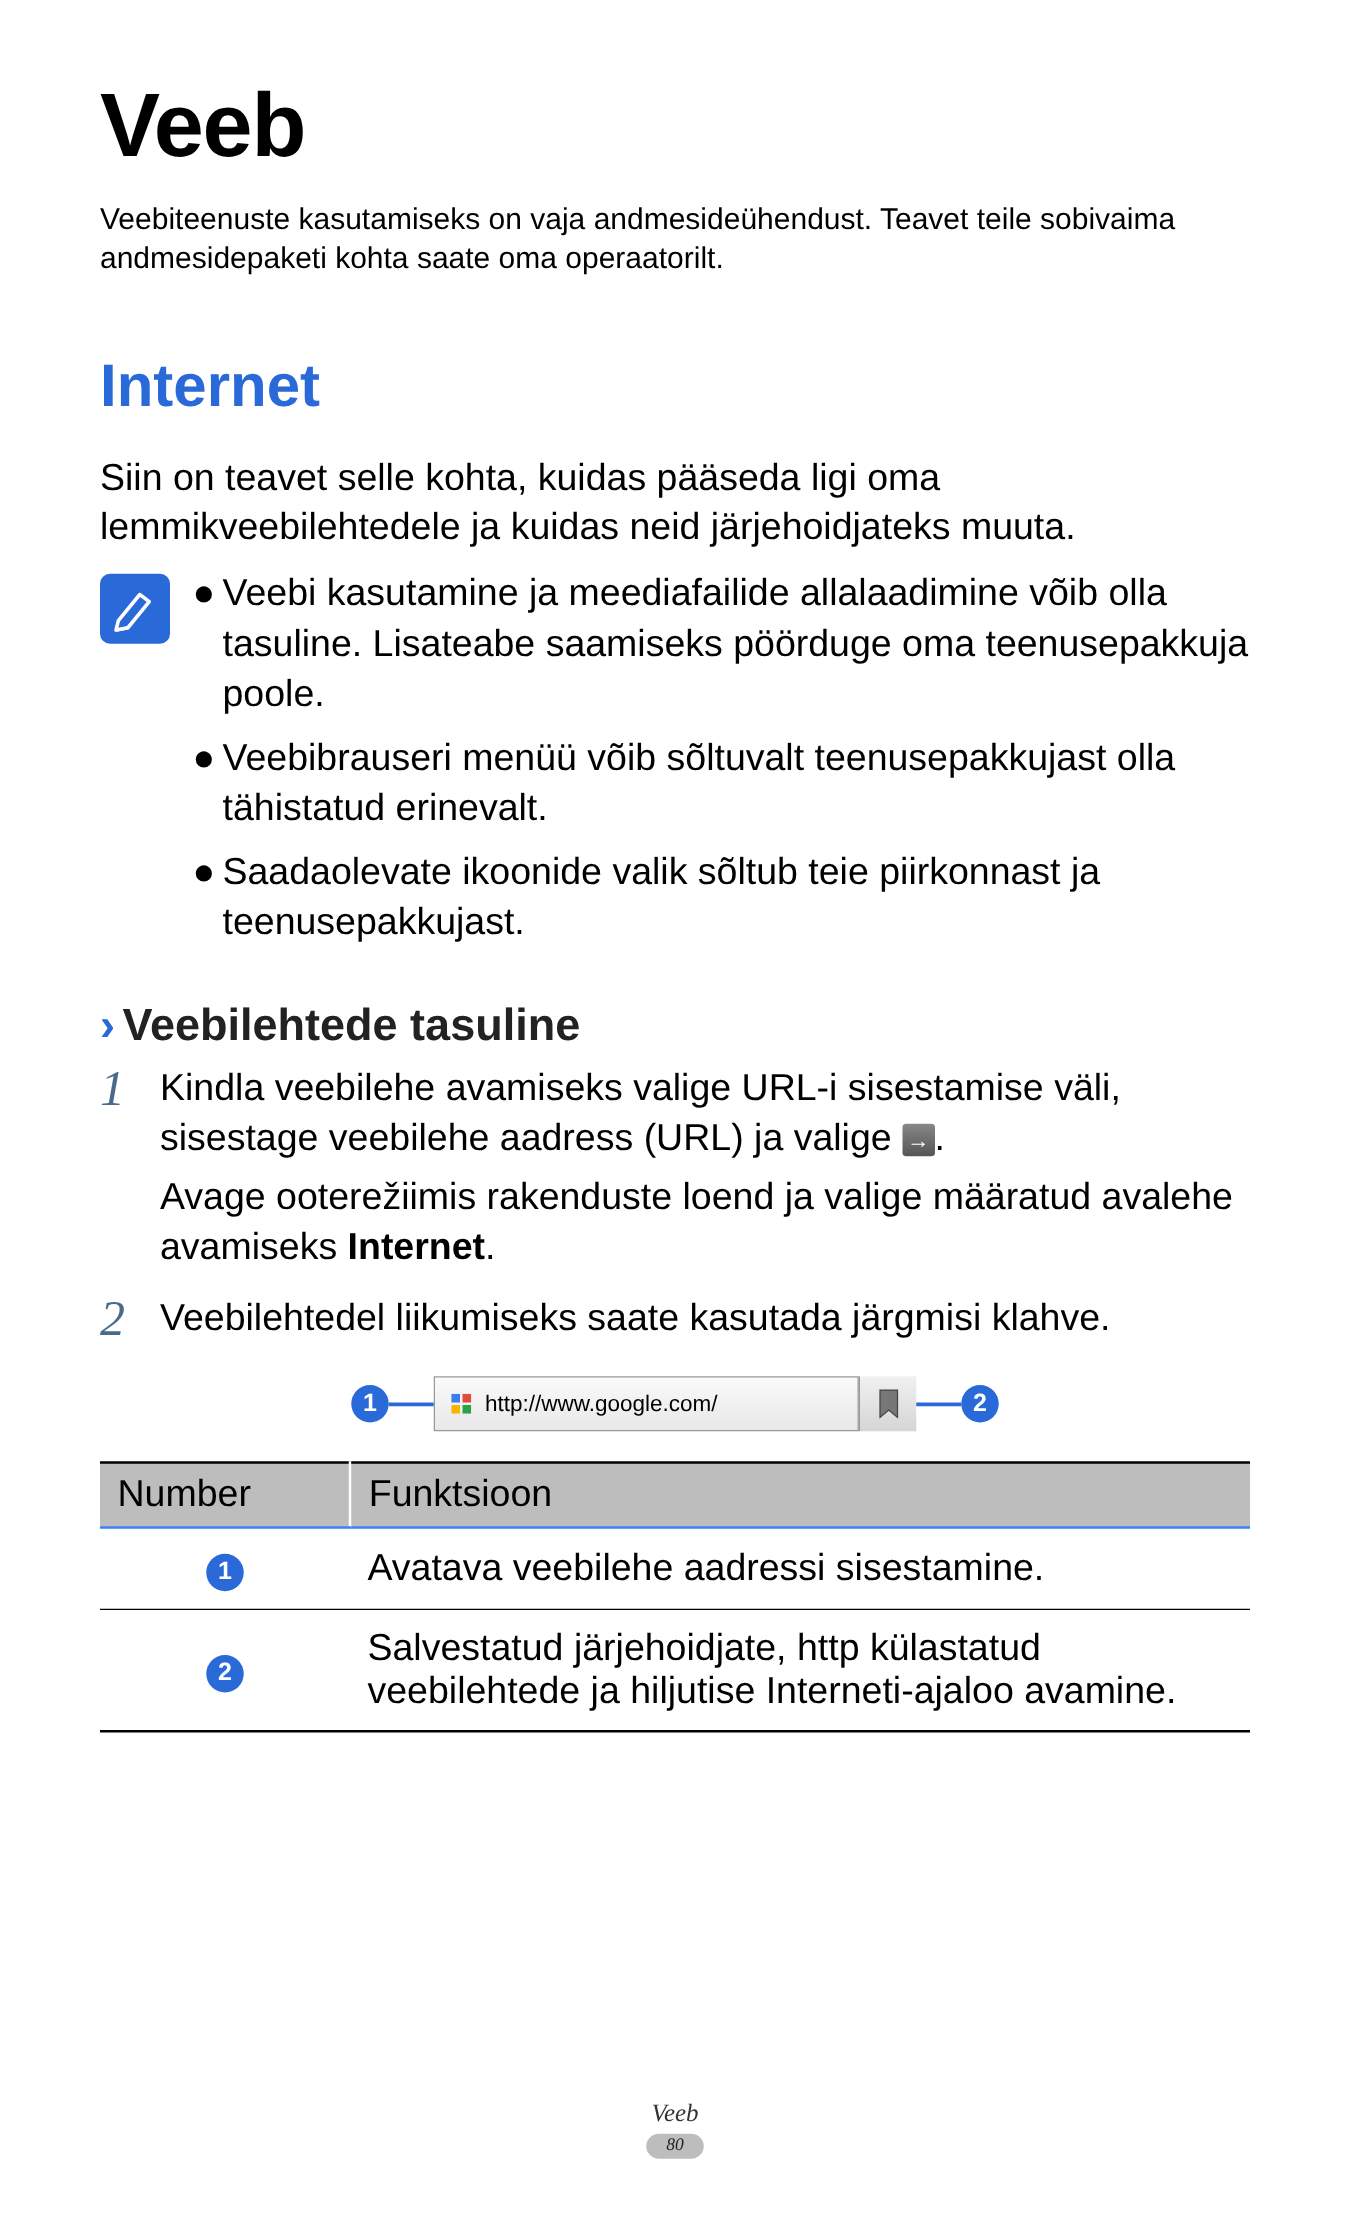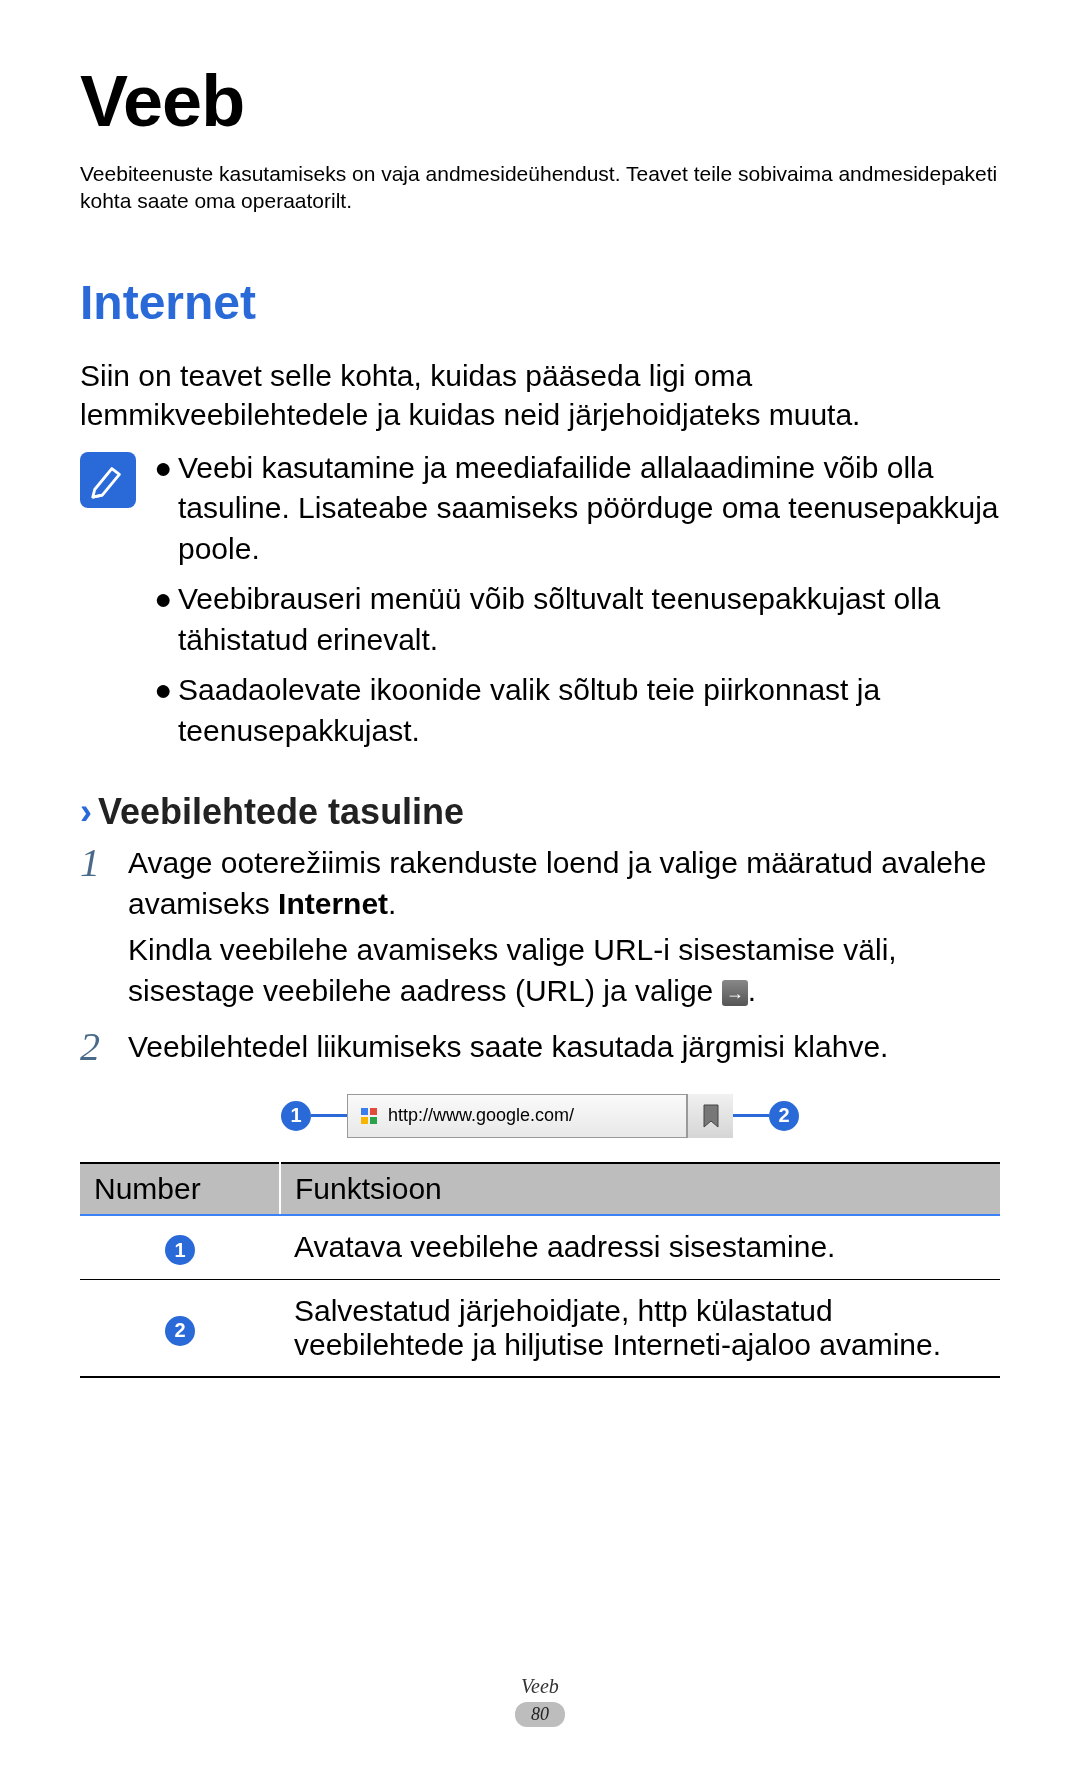--- a/index.html
+++ b/index.html
@@ -1,19 +1,19 @@
 <!DOCTYPE html>
 <html><head>
 <meta charset="utf-8">
 <style>
   * { box-sizing: border-box; margin: 0; padding: 0; }
   html, body { width: 1080px; height: 1771px; background: #fff; font-family: "Segoe UI", "Helvetica Neue", Arial, sans-serif; color: #000; }
   .page { padding: 60px 80px 40px 80px; position: relative; height: 100%; }
   h1.title { font-size: 72px; font-weight: 700; margin-bottom: 18px; letter-spacing: -1px; }
-  .intro { font-size: 21px; line-height: 1.3; margin-bottom: 60px; }
+  .intro { font-size: 24px; line-height: 1.3; margin-bottom: 60px; }
   h2.section { font-size: 48px; font-weight: 700; margin-bottom: 14px; color: #2a6ad8; }
   .section-intro { font-size: 30px; line-height: 1.3; margin-bottom: 14px; margin-top: 26px; }
   .note-block { display: flex; gap: 18px; margin-bottom: 30px; }
   .note-icon-box { width: 56px; height: 56px; background: #2a6ad8; border-radius: 8px; flex-shrink: 0; display: flex; align-items: center; justify-content: center; margin-top: 4px; }
   .note-icon-box svg { width: 38px; height: 38px; }
   .note-list { list-style: none; font-size: 30px; line-height: 1.35; }
   .note-list li { display: flex; margin-bottom: 10px; }
   .note-list li .bullet { width: 24px; flex-shrink: 0; }
   .note-list li .txt { flex: 1; }
   h3.subsection { display: flex; align-items: baseline; gap: 6px; font-size: 36px; font-weight: 700; margin-top: 30px; margin-bottom: 10px; color: #222; }
@@ -34,21 +34,21 @@
   .bm-btn svg { width: 20px; height: 24px; }
   table.ft { width: 100%; border-collapse: collapse; font-size: 30px; margin-top: 6px; }
   table.ft th { background: #bdbdbd; font-weight: 400; text-align: left; padding: 8px 14px; border-top: 2px solid #000; border-bottom: 2px solid #3b82f6; }
   table.ft th:first-child { border-right: 2px solid #fff; width: 200px; }
   table.ft td { padding: 14px 14px; border-bottom: 1px solid #000; vertical-align: middle; }
   table.ft tr:last-child td { border-bottom: 2px solid #000; }
   table.ft td:first-child { text-align: center; }
   .footer { position: absolute; bottom: 44px; left: 0; right: 0; text-align: center; }
   .footer-title { font-style: italic; font-size: 20px; color: #333; font-family: Georgia, serif; }
   .page-num-wrap { margin-top: 4px; }
-  .page-num { display: inline-block; background: #bdbdbd; padding: 2px 16px; border-radius: 12px; font-style: italic; font-family: Georgia, serif; font-size: 18px; color: #222; }
+  .page-num { display: inline-block; background: #bdbdbd; padding: 2px 16px; border-radius: 12px; font-style: italic; font-family: Georgia, serif; font-size: 14px; color: #222; }
 </style>
 </head>
 <body>
 
 <div class="page">
 
   <h1 class="title">Veeb</h1>
   <p class="intro">Veebiteenuste kasutamiseks on vaja andmesideühendust. Teavet teile sobivaima andmesidepaketi kohta saate oma operaatorilt.</p>
 
   <h2 class="section">Internet</h2>
@@ -79,22 +79,22 @@
 
   <h3 class="subsection">
     <span class="chev">›</span>
     <span>Veebilehtede tasuline</span>
   </h3>
 
   <div class="steps">
     <div class="step">
       <div class="step-num">1</div>
       <div class="step-body">
+        <p><span>Kindla veebilehe avamiseks valige URL-i sisestamise väli, sisestage veebilehe aadress (URL) ja valige </span><span class="inline-arrow">→</span><span>.</span></p>
         <p><span>Avage ooterežiimis rakenduste loend ja valige määratud avalehe avamiseks </span><strong>Internet</strong><span>.</span></p>
-        <p><span>Kindla veebilehe avamiseks valige URL-i sisestamise väli, sisestage veebilehe aadress (URL) ja valige </span><span class="inline-arrow">→</span><span>.</span></p>
       </div>
     </div>
     <div class="step">
       <div class="step-num">2</div>
       <div class="step-body">
         <p>Veebilehtedel liikumiseks saate kasutada järgmisi klahve.</p>
       </div>
     </div>
   </div>
 

